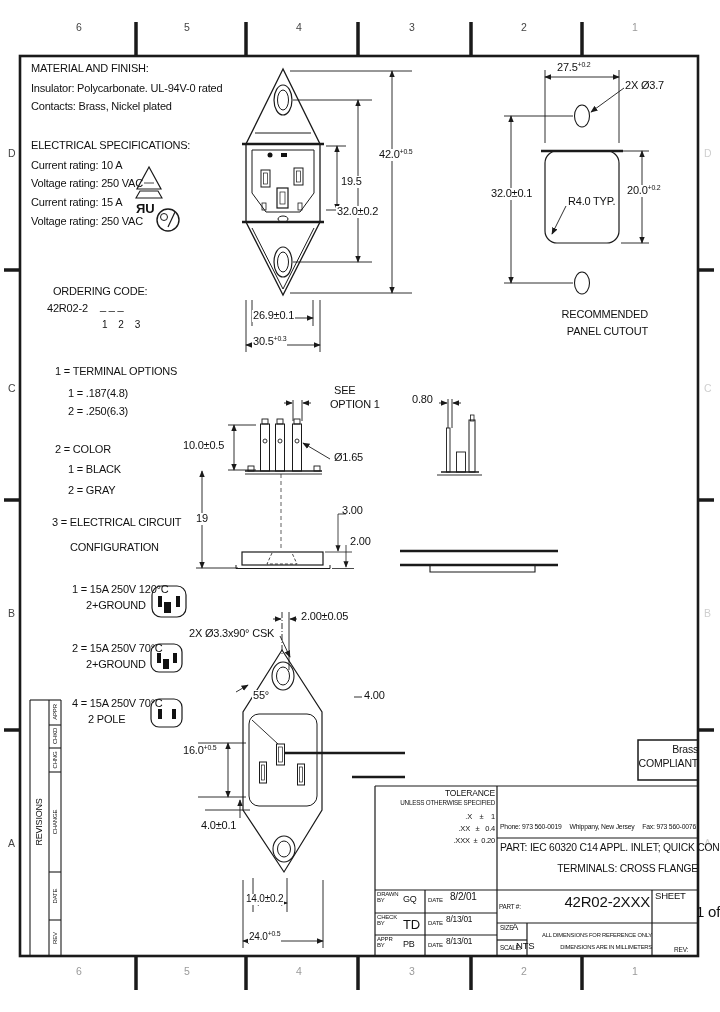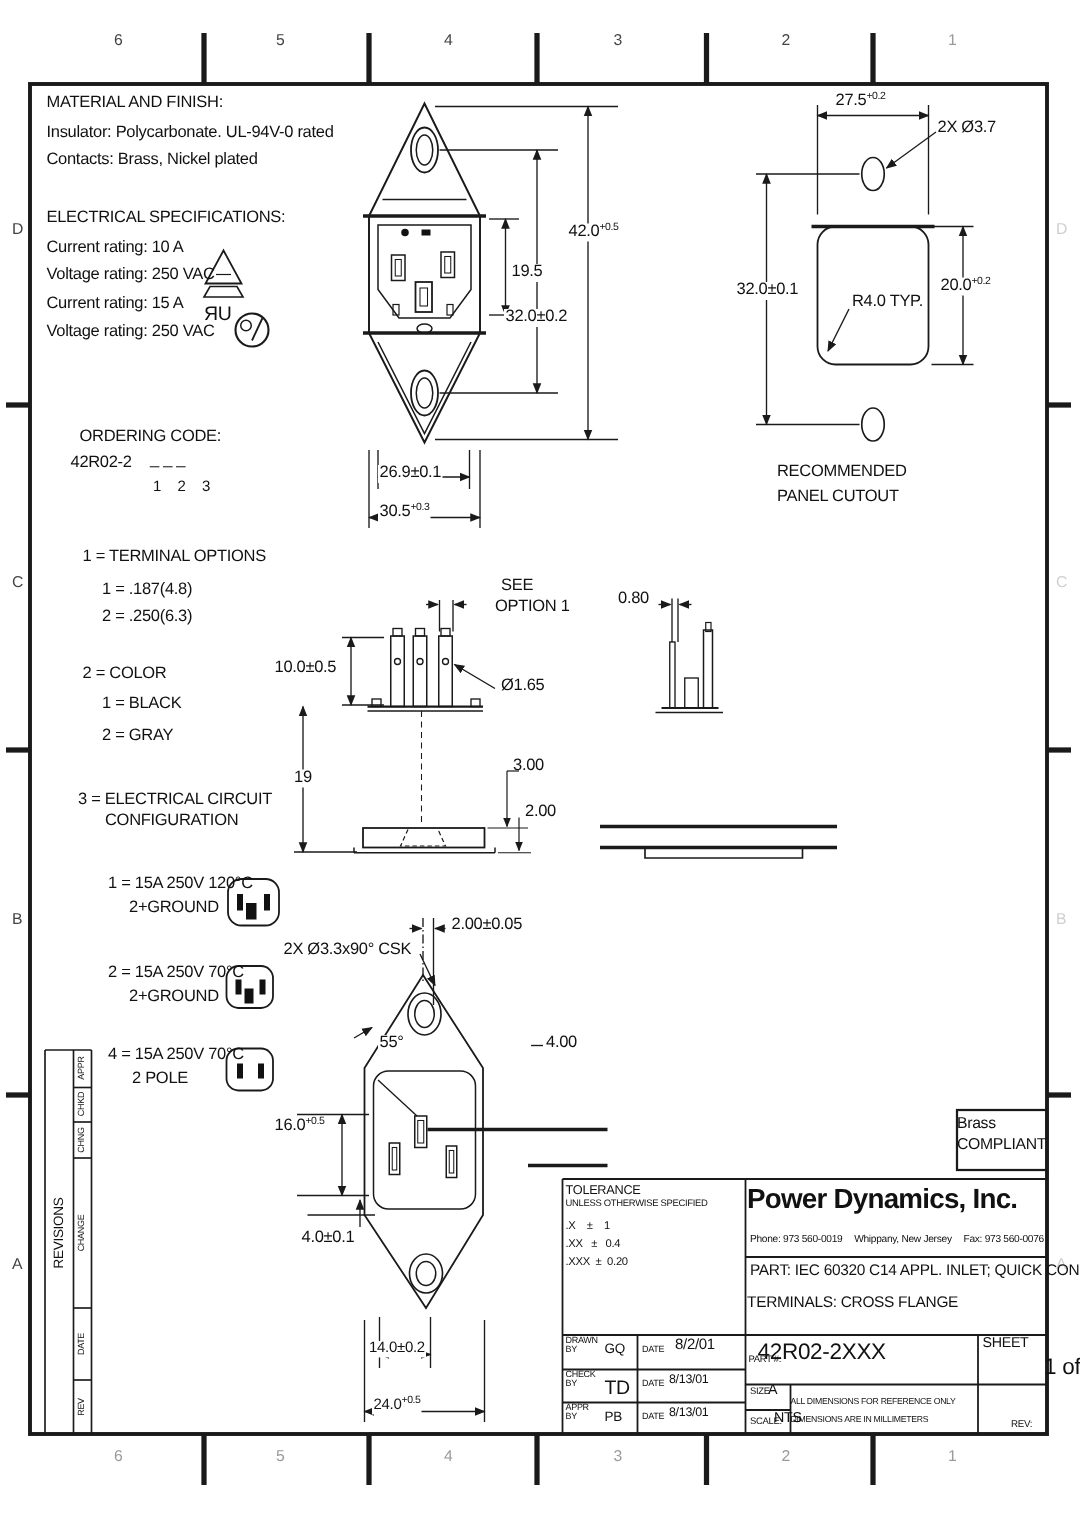--- a/index.html
+++ b/index.html
@@ -5,21 +5,21 @@
   html,body{margin:0;padding:0;background:#e8e8e8;}
   .sheet{position:relative;width:720px;height:1012px;background:#ffffff;overflow:hidden;
          font-family:"Liberation Sans",sans-serif;}
   svg.lines{position:absolute;left:0;top:0;z-index:1;}
   svg .ln{stroke:#1a1a1a;fill:none;}
   .t{position:absolute;font-size:11px;color:#111;white-space:pre;line-height:1.05;
      letter-spacing:-0.2px;z-index:2;font-family:"Liberation Sans",sans-serif;}
   .bg{background:#fff;padding:0 1px;}
   .sup{font-size:7px;position:relative;top:-4px;letter-spacing:-0.3px;}
   .rot{transform:translate(-50%,-50%) rotate(-90deg);transform-origin:center;}
-  .ctr{text-align:left;}
+  .ctr{text-align:right;}
   .zone{font-size:10.5px;color:#444;}
   .zone.faint{color:#9a9a9a;}
   .zone.ghost{color:#cfcfcf;}
 </style>
 </head>
 <body>
 
 <div class="sheet">
 
   <svg class="lines" width="720" height="1012" viewBox="0 0 720 1012">
@@ -289,33 +289,33 @@
   <span class="t zone ghost" style="left:704px;top:838px">A</span>
 
   <span class="t" style="left:31px;top:63px">MATERIAL AND FINISH:</span>
   <span class="t" style="left:31px;top:83px">Insulator: Polycarbonate. UL-94V-0 rated</span>
   <span class="t" style="left:31px;top:101px">Contacts: Brass, Nickel plated</span>
   <span class="t" style="left:31px;top:140px">ELECTRICAL SPECIFICATIONS:</span>
   <span class="t" style="left:31px;top:160px">Current rating: 10 A</span>
   <span class="t" style="left:31px;top:178px">Voltage rating: 250 VAC</span>
   <span class="t" style="left:31px;top:197px">Current rating: 15 A</span>
   <span class="t" style="left:31px;top:216px">Voltage rating: 250 VAC</span>
-  <span class="t" style="left:136px;top:202px;font-size:13px;font-weight:normal">ЯU</span>
+  <span class="t" style="left:136px;top:202px;font-size:13px;font-weight:bold">ЯU</span>
 
   <span class="t" style="left:53px;top:286px">ORDERING CODE:</span>
   <span class="t" style="left:47px;top:303px">42R02-2</span>
   <span class="t" style="left:100px;top:301px">_ _ _</span>
   <span class="t" style="left:102px;top:320px;font-size:10px;letter-spacing:4px">1 2 3</span>
   <span class="t" style="left:55px;top:366px">1 = TERMINAL OPTIONS</span>
   <span class="t" style="left:68px;top:388px">1 = .187(4.8)</span>
   <span class="t" style="left:68px;top:406px">2 = .250(6.3)</span>
   <span class="t" style="left:55px;top:444px">2 = COLOR</span>
   <span class="t" style="left:68px;top:464px">1 = BLACK</span>
   <span class="t" style="left:68px;top:485px">2 = GRAY</span>
-  <span class="t" style="left:52px;top:528px">3 = ELECTRICAL CIRCUIT</span>
+  <span class="t" style="left:52px;top:517px">3 = ELECTRICAL CIRCUIT</span>
   <span class="t" style="left:70px;top:542px">CONFIGURATION</span>
   <span class="t" style="left:72px;top:584px">1 = 15A 250V 120°C</span>
   <span class="t" style="left:86px;top:600px">2+GROUND</span>
   <span class="t" style="left:72px;top:643px">2 = 15A 250V 70°C</span>
   <span class="t" style="left:86px;top:659px">2+GROUND</span>
   <span class="t" style="left:72px;top:698px">4 = 15A 250V 70°C</span>
   <span class="t" style="left:88px;top:714px">2 POLE</span>
 
   <span class="t bg" style="left:378px;top:149px"><span>42.0</span><span class="sup">+0.5</span></span>
   <span class="t bg" style="left:340px;top:176px">19.5</span>
@@ -351,21 +351,20 @@
 
   <span class="t ctr" style="left:638px;top:744px;width:60px;font-size:10.5px">Brass</span>
   <span class="t ctr" style="left:638px;top:758px;width:60px;font-size:10.5px">COMPLIANT</span>
 
   <span class="t ctr" style="left:377px;top:789px;width:118px;font-size:8.5px">TOLERANCE</span>
   <span class="t ctr" style="left:377px;top:800px;width:118px;font-size:6.3px">UNLESS OTHERWISE SPECIFIED</span>
   <span class="t ctr" style="left:377px;top:813px;width:118px;font-size:7.5px">.X    ±    1</span>
   <span class="t ctr" style="left:377px;top:825px;width:118px;font-size:7.5px">.XX   ±   0.4</span>
   <span class="t ctr" style="left:377px;top:837px;width:118px;font-size:7.5px">.XXX  ±  0.20</span>
 
-  <span class="t ctr" style="left:498px;top:789px;width:200px;font-size:18.5px;font-weight:bold;letter-spacing:-0.5px">Power Dynamics, Inc.</span>
   <div style="position:absolute;left:500px;top:823px;width:196px;display:flex;justify-content:space-between;z-index:2">
     <span class="t" style="position:static;font-size:6.8px">Phone: 973 560-0019</span>
     <span class="t" style="position:static;font-size:6.8px">Whippany, New Jersey</span>
     <span class="t" style="position:static;font-size:6.8px">Fax: 973 560-0076</span>
   </div>
   <span class="t" style="left:500px;top:843px;font-size:10.3px">PART: IEC 60320 C14 APPL. INLET; QUICK CONNECT</span>
   <span class="t ctr" style="left:498px;top:864px;width:200px;font-size:10.3px">TERMINALS: CROSS FLANGE</span>
 
   <span class="t" style="left:377px;top:891px;font-size:6px">DRAWN
 BY</span>

